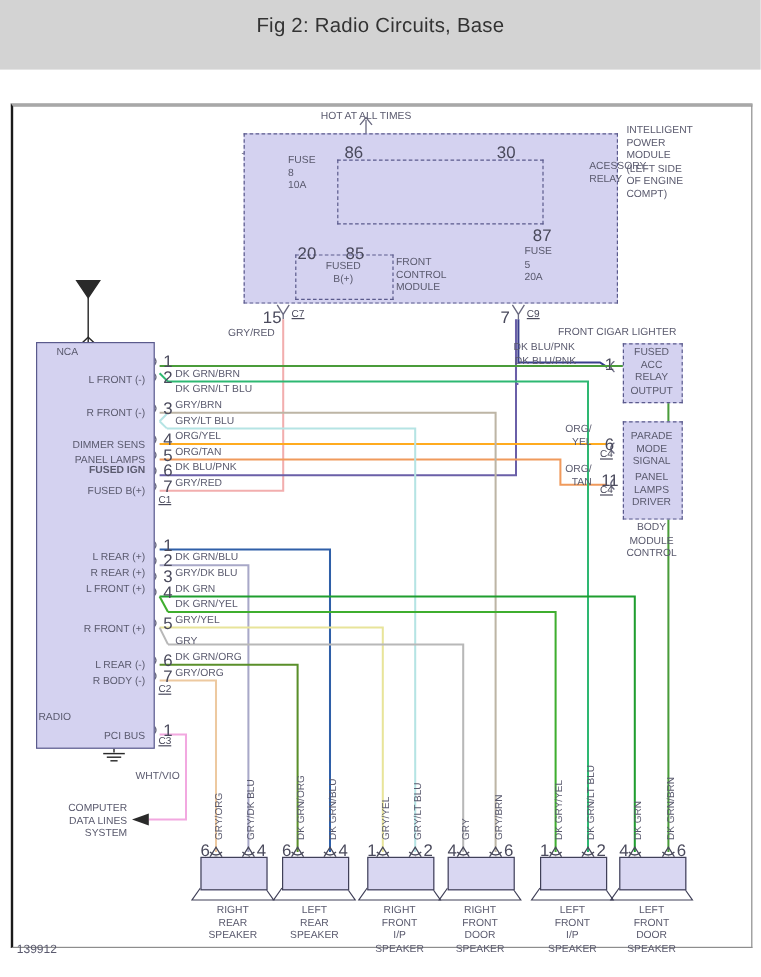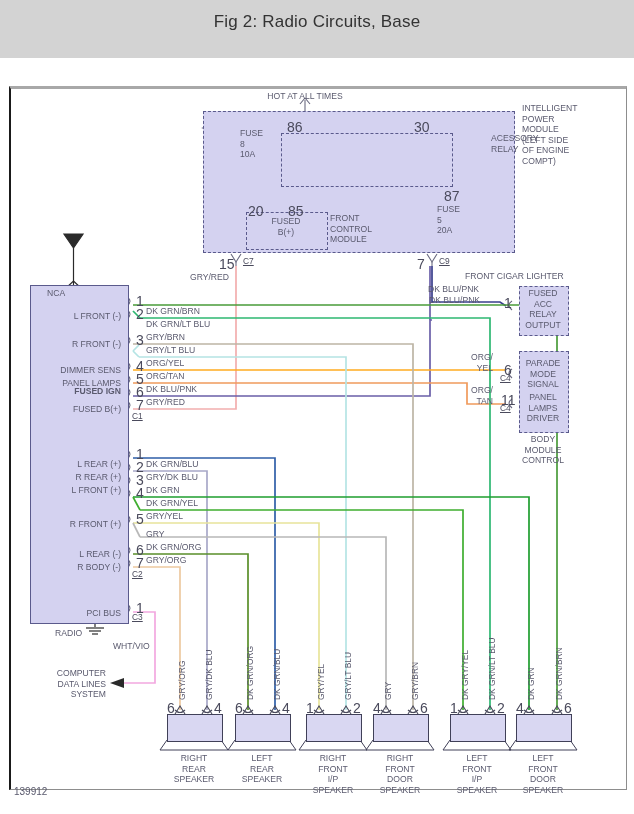--- a/index.html
+++ b/index.html
@@ -327,21 +327,21 @@
 MODULE</div>
 <div class="pin" style="left:219px;top:256px;">15</div>
 <div class="conn" style="left:243px;top:256px;">C7</div>
 <div class="pin" style="left:417px;top:256px;">7</div>
 <div class="conn" style="left:439px;top:256px;">C9</div>
 <div class="lbl" style="left:190px;top:272px;">GRY/RED</div>
 <div class="lbl" style="left:428px;top:284px;">DK BLU/PNK</div>
 <div class="lbl" style="left:429px;top:295px;">DK BLU/PNK</div>
 
 <div class="lbl" style="left:47px;top:260px;margin-top:28px;">NCA</div>
-<div class="lbl" style="left:32px;top:628px;padding-left:23px;">RADIO</div>
+<div class="lbl" style="left:32px;top:592px;">RADIO</div>
 
 <div class="lbl r" style="left:27px;top:311px;width:94px;">L FRONT (-)</div>
 <div class="lbl r" style="left:27px;top:339px;width:94px;">R FRONT (-)</div>
 <div class="lbl r" style="left:27px;top:365px;width:94px;">DIMMER SENS</div>
 <div class="lbl r" style="left:27px;top:378px;width:94px;">PANEL LAMPS</div>
 <div class="lbl r" style="left:27px;top:386px;width:94px;font-weight:bold;">FUSED IGN</div>
 <div class="lbl r" style="left:27px;top:404px;width:94px;">FUSED B(+)</div>
 
 <div class="pin" style="left:136px;top:293px;">1</div>
 <div class="pin" style="left:136px;top:306px;">2</div>

